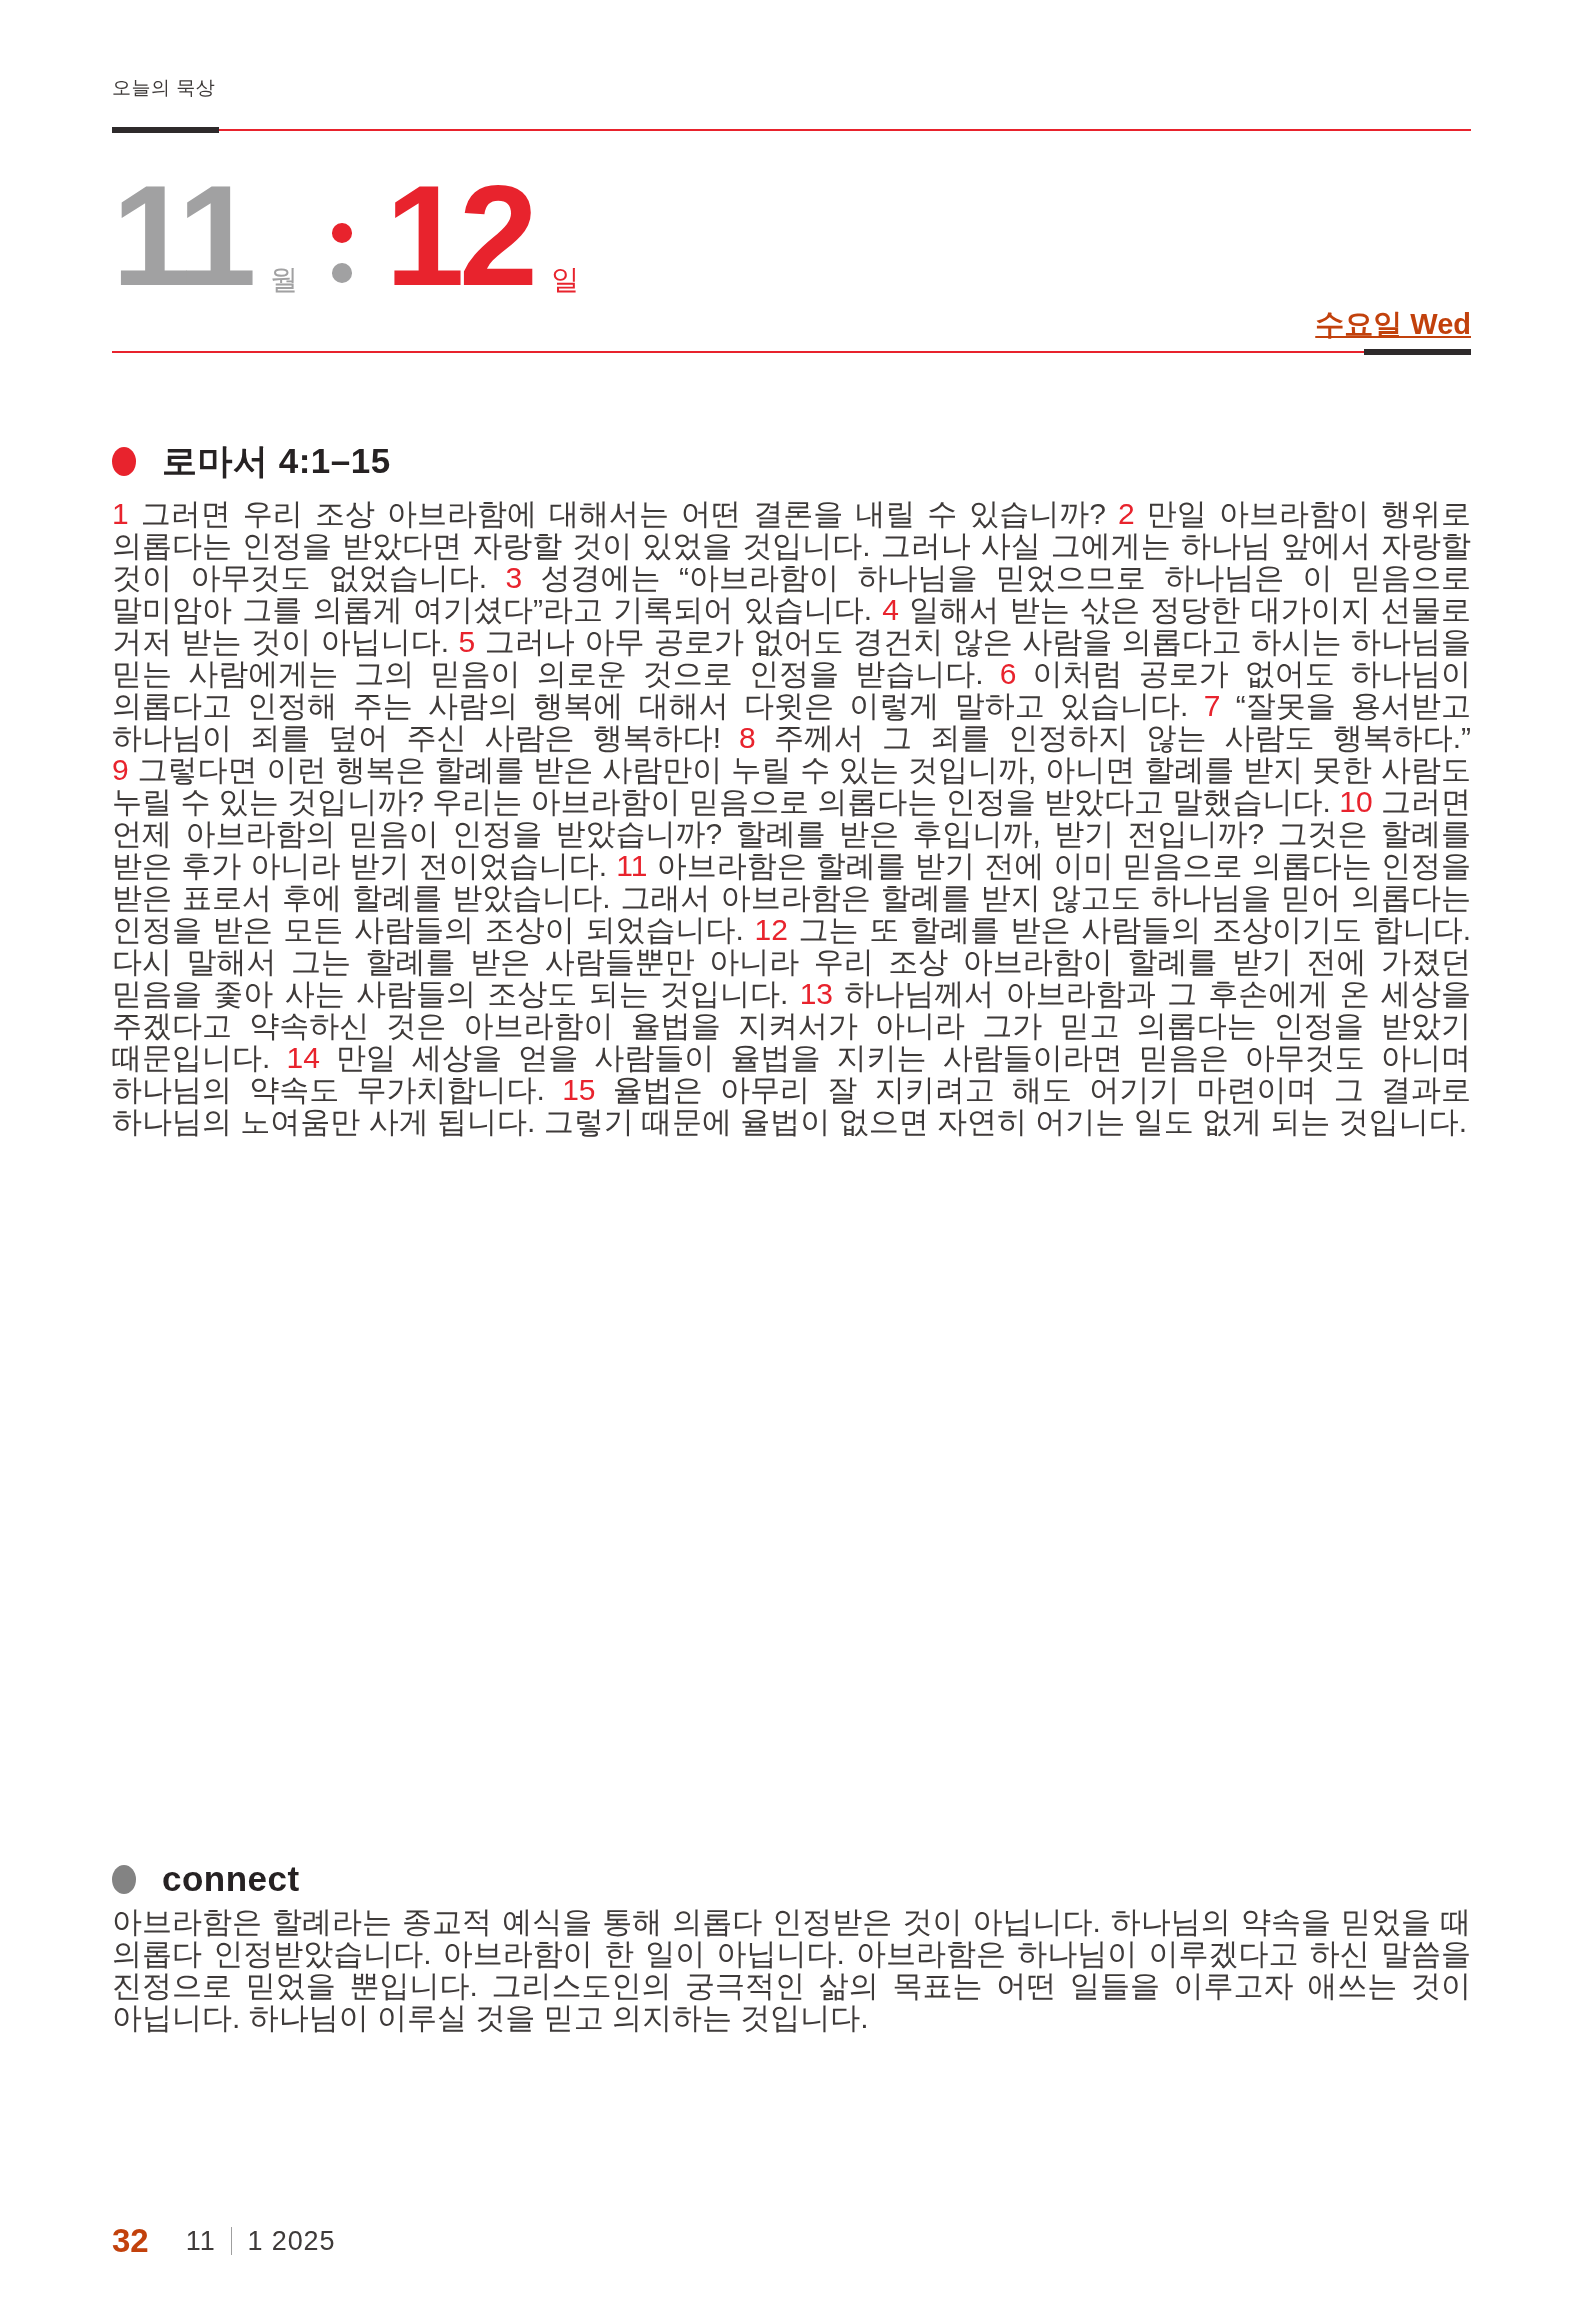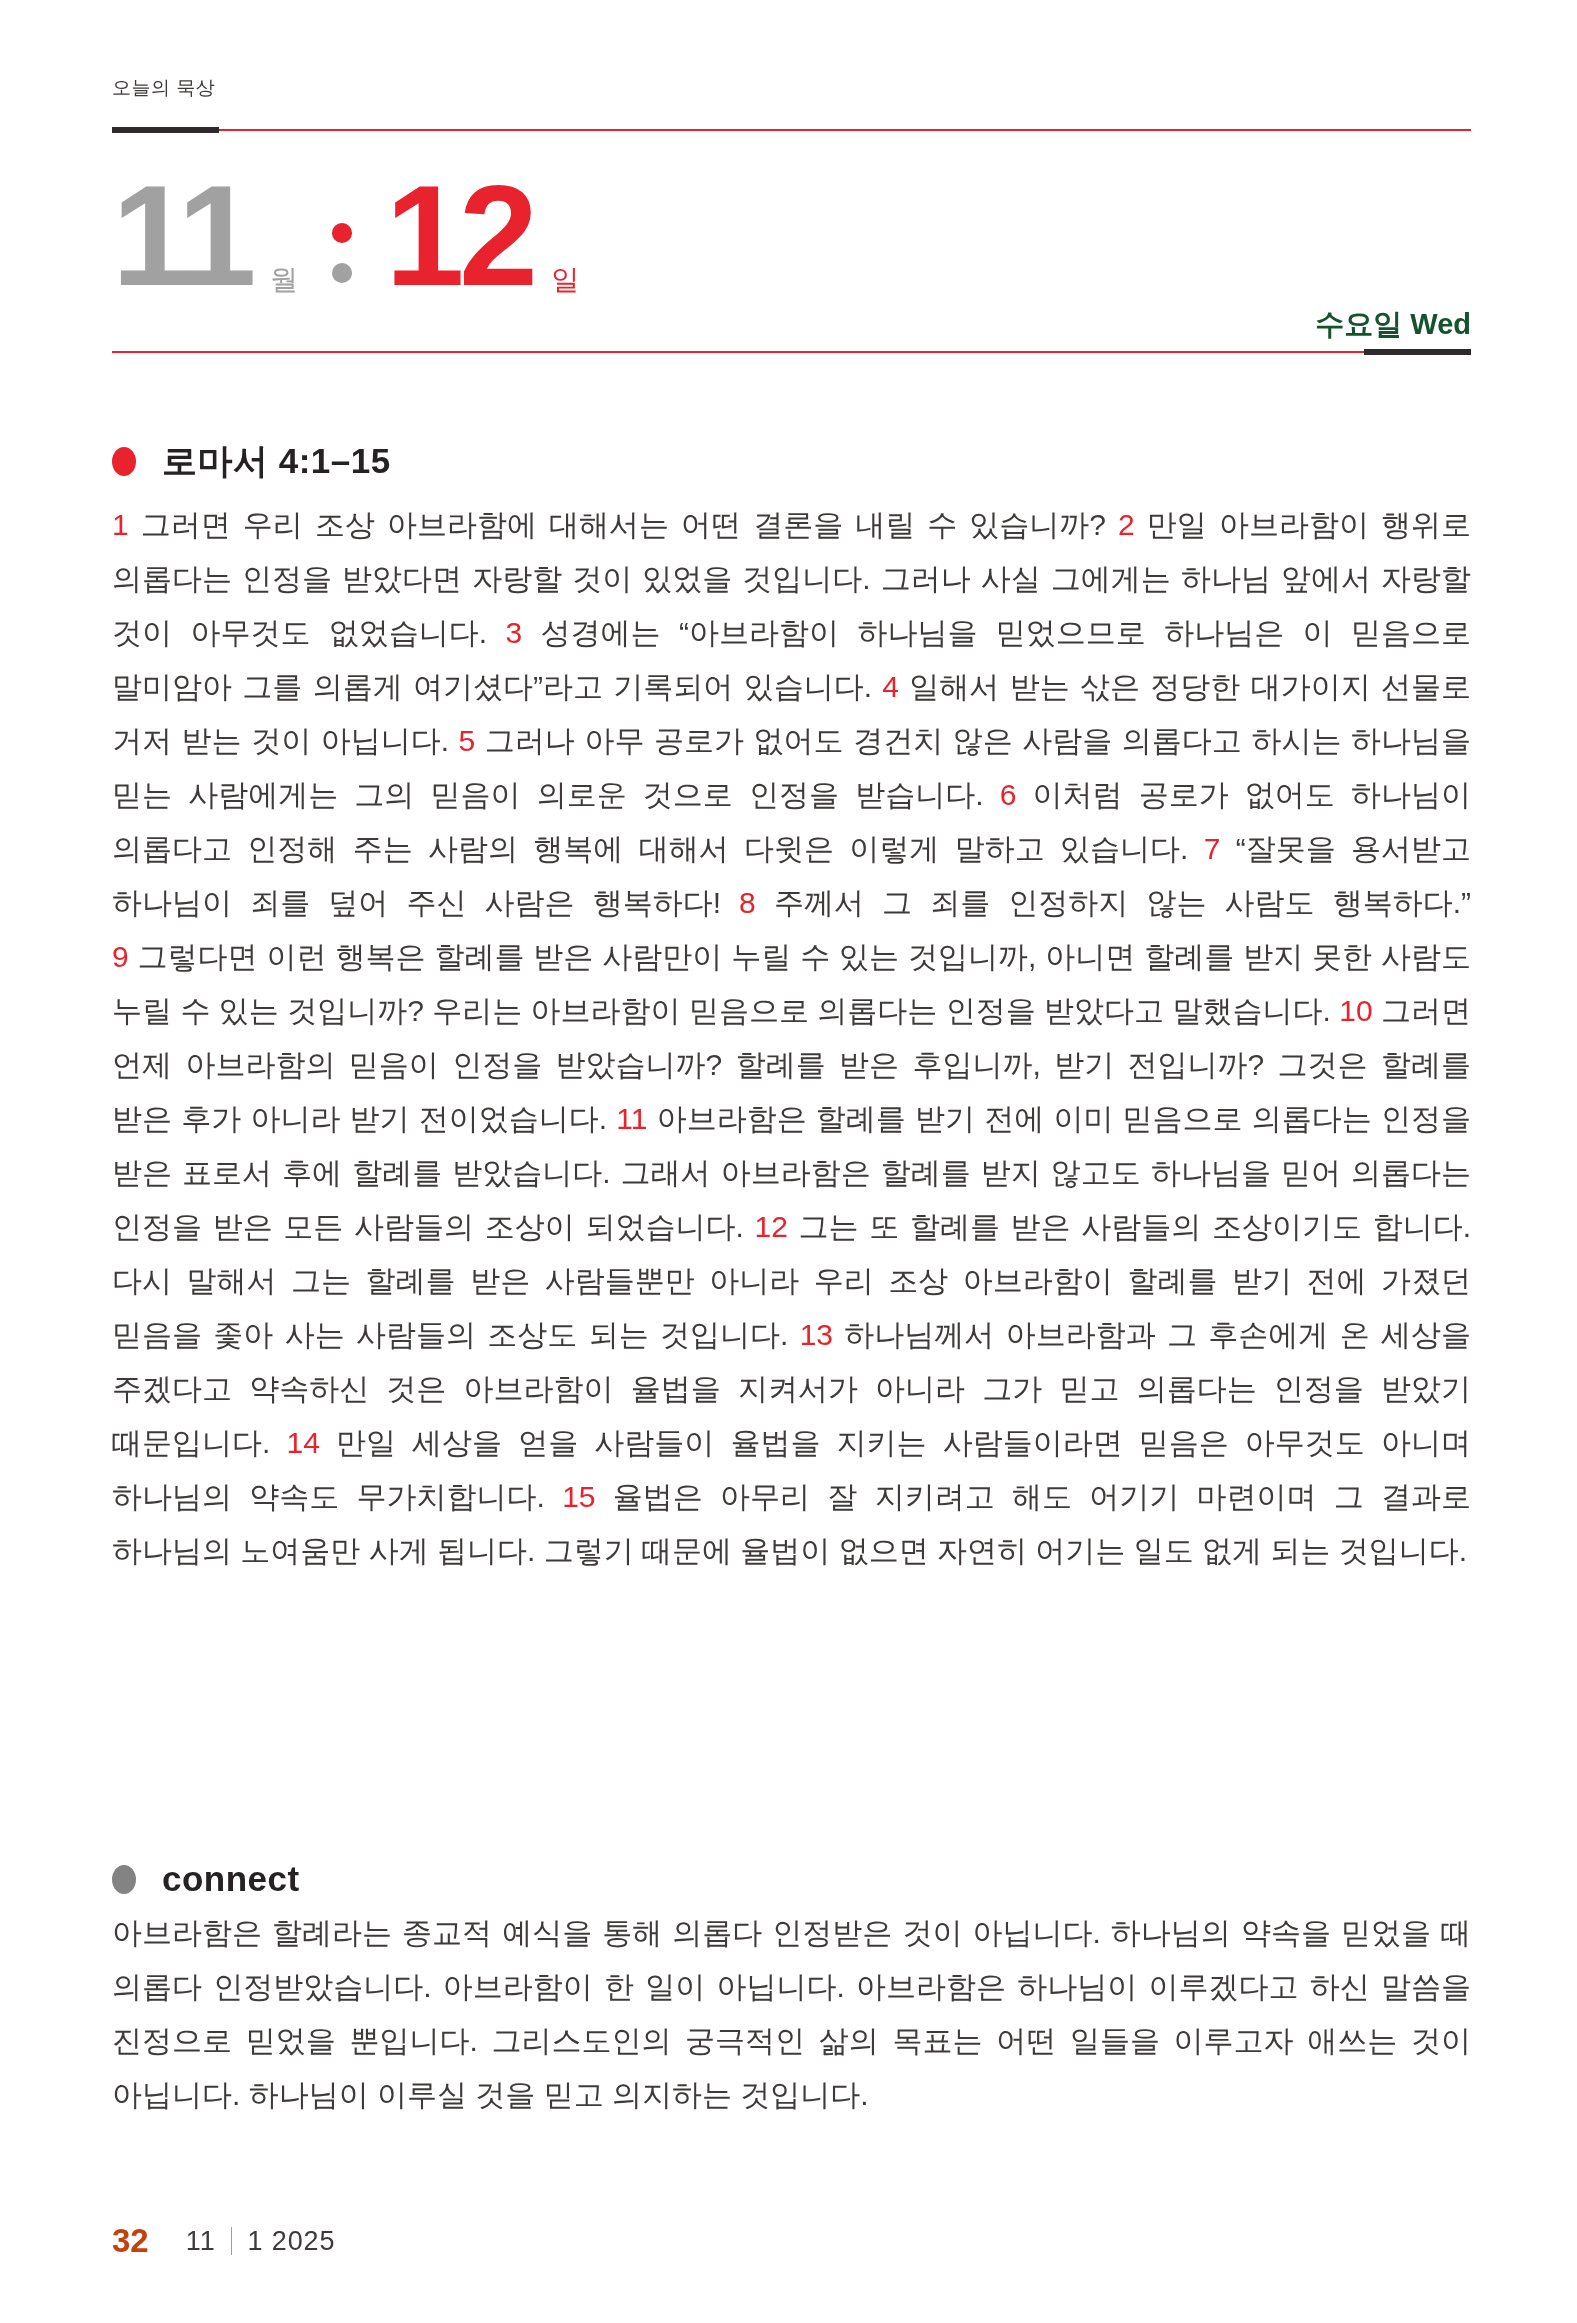--- a/index.html
+++ b/index.html
@@ -24,33 +24,33 @@
   .num-day{color:#e8232d;}
   .small-unit{font-size:28px;line-height:28px;padding-bottom:3.7px;margin-left:19px;}
   .unit-month{color:#a1a1a2;}
   .unit-day{color:#e8232d;}
   .colon{height:124px;display:flex;flex-direction:column;justify-content:flex-end;
          gap:20.6px;padding-bottom:15px;margin:0 34px;}
   .colon .dot{width:19.7px;height:19.7px;border-radius:50%;}
   .dot-top{background:#e8232d;}
   .dot-bottom{background:#a1a1a2;}
 
-  .weekday{position:absolute;top:305px;right:0;font-size:29px;font-weight:700;color:#14532d;}
+  .weekday{position:absolute;top:305px;right:0;font-size:29px;font-weight:700;color:#c2410c;text-decoration:underline;}
 
   .section-head{position:absolute;left:0;display:flex;align-items:center;}
   .scripture-head{top:438px;}
   .connect-head{top:1859px;}
   .bullet{width:24px;height:29px;border-radius:50%;margin-right:26px;flex:0 0 auto;}
   .bullet-red{background:#e8232d;}
   .bullet-gray{background:#838383;}
   .section-title{font-size:35px;font-weight:700;color:#262223;letter-spacing:0.5px;}
 
   .body-text{
     position:absolute;left:0;right:0;
-    font-size:30px;line-height:54px;text-align:justify;color:#3e3a39;
+    font-size:30px;line-height:32px;text-align:justify;color:#3e3a39;
     word-break:keep-all;
   }
   .scripture-body{top:498px;}
   .connect-body{top:1906px;}
   .vnum{color:#e8232d;}
 
   .footer{position:absolute;top:2222px;left:0;display:flex;align-items:center;}
   .page-num{font-size:33px;font-weight:700;color:#c2410c;}
   .edition{display:flex;align-items:center;margin-left:37px;font-size:27px;color:#3e3a39;letter-spacing:0.9px;}
   .edition .fdiv{width:1.9px;height:28px;background:#9f9f9f;margin:0 15px;}

